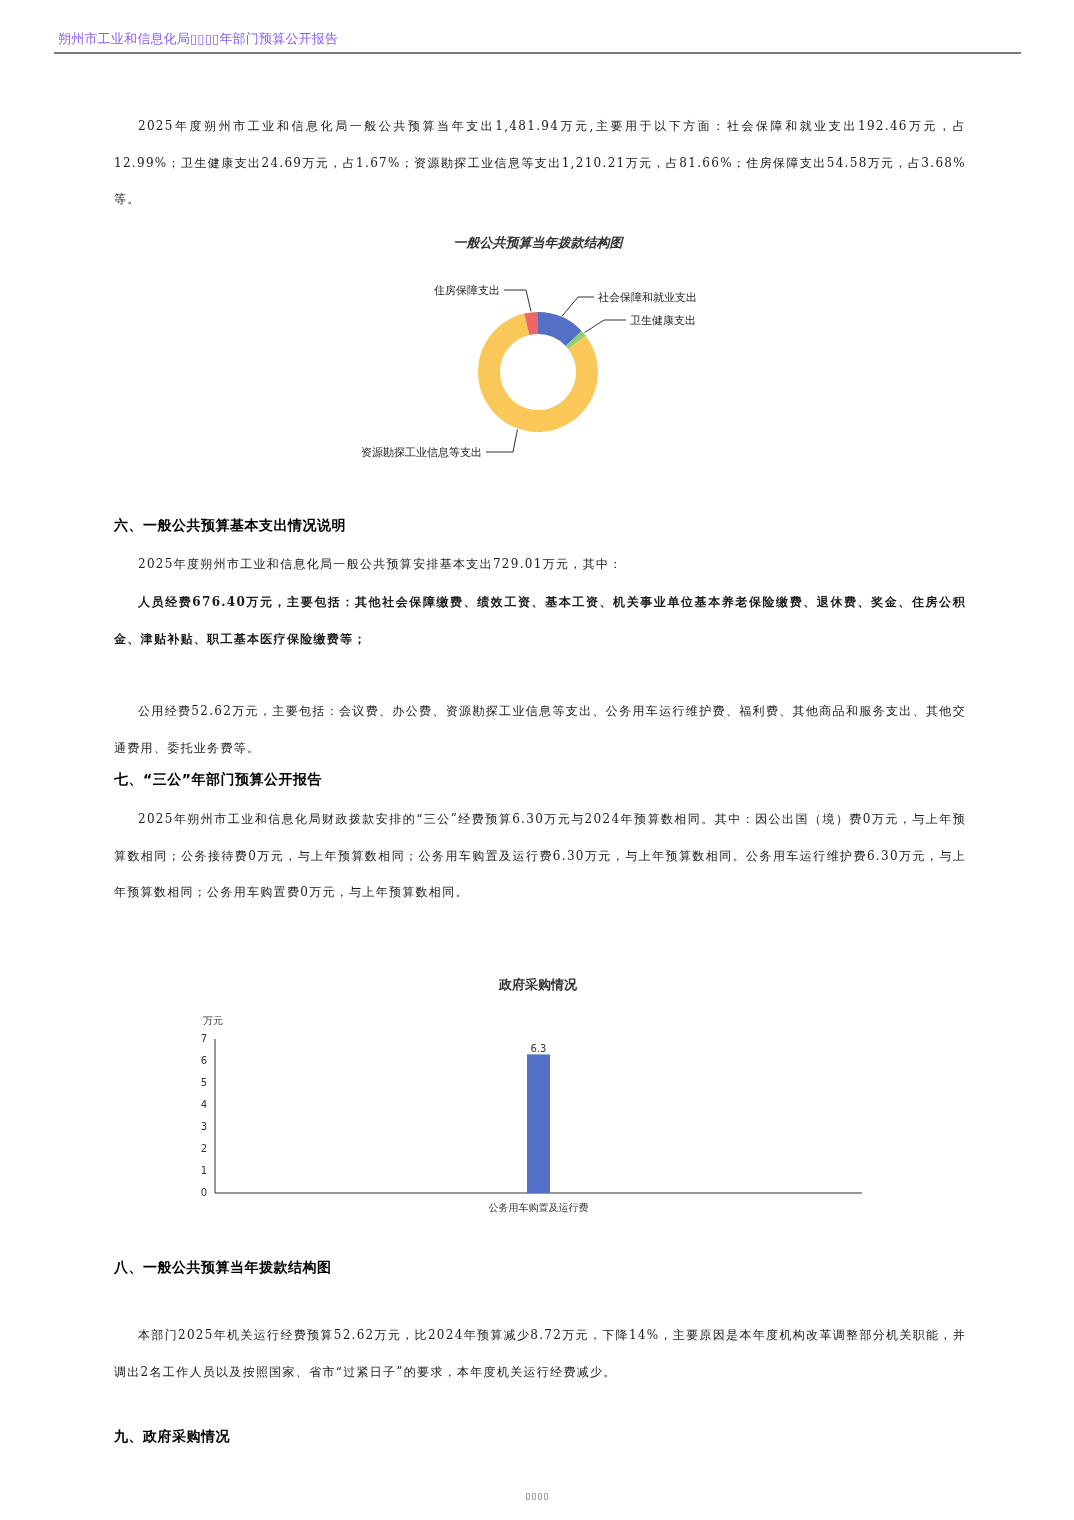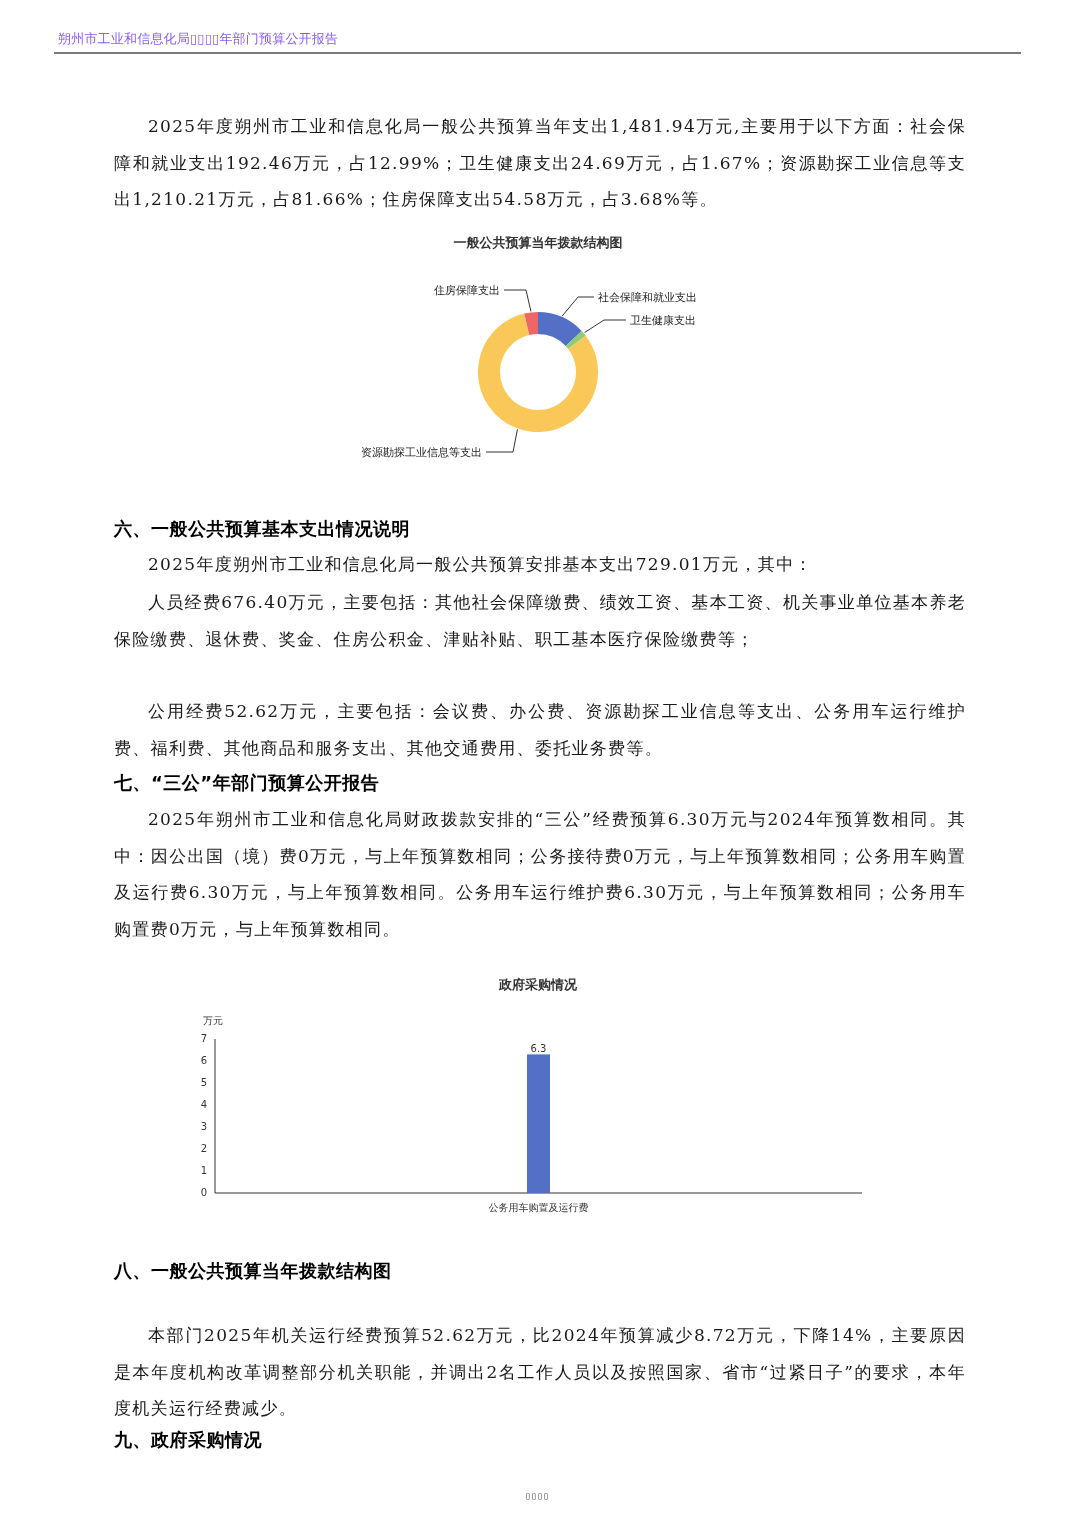--- a/index.html
+++ b/index.html
@@ -1,61 +1,61 @@
 <!DOCTYPE html>
 <html><head>
   <meta charset="utf-8">
   <style>
     html, body { margin: 0; padding: 0; background: #ffffff; }
     body { width: 1074px; height: 1520px; position: relative; overflow: hidden;
            font-family: "DejaVu Serif", "Liberation Serif", serif; color: #111; }
     .header-text { position: absolute; left: 58px; top: 30px; font-family: "DejaVu Sans", "Liberation Sans", sans-serif;
                    font-size: 13px; color: #8b5cf6; letter-spacing: 0.2px; }
     .header-rule { position: absolute; left: 54px; top: 52px; width: 967px; height: 2px; background: #7a7a7a; }
-    .para { position: absolute; left: 114px; width: 852px; font-size: 17px; line-height: 36.5px;
+    .para { position: absolute; left: 114px; width: 852px; font-size: 12px; line-height: 36.5px;
             letter-spacing: 1.3px; text-align: justify; color: #1a1a1a; margin: 0; }
     .para.indent { text-indent: 2em; }
     .heading { position: absolute; left: 114px; font-family: "DejaVu Sans", "Liberation Sans", sans-serif;
-               font-weight: bold; font-size: 18px; color: #000; margin: 0; letter-spacing: 0.5px; }
+               font-weight: bold; font-size: 14px; color: #000; margin: 0; letter-spacing: 0.5px; }
     .chart-title { position: absolute; font-family: "DejaVu Sans", "Liberation Sans", sans-serif; font-weight: bold;
                    font-size: 13px; color: #333; text-align: center; }
     .chart-label { font-family: "DejaVu Sans", "Liberation Sans", sans-serif; font-size: 11px; fill: #222; }
     .axis-label { font-family: "DejaVu Sans", "Liberation Sans", sans-serif; font-size: 10px; fill: #333; }
     svg { position: absolute; left: 0; top: 0; }
     .footer { position: absolute; left: 0; width: 1074px; top: 1490px; text-align: center;
               font-family: "DejaVu Sans Mono", "Liberation Mono", monospace; font-size: 10px; color: #555; }
   </style>
 </head>
 <body>
 
 <div class="header-text">朔州市工业和信息化局▯▯▯▯年部门预算公开报告</div>
 <div class="header-rule"></div>
 
 <p class="para indent" style="top:108px;">2025年度朔州市工业和信息化局一般公共预算当年支出1,481.94万元,主要用于以下方面：社会保障和就业支出192.46万元，占12.99%；卫生健康支出24.69万元，占1.67%；资源勘探工业信息等支出1,210.21万元，占81.66%；住房保障支出54.58万元，占3.68%等。</p>
 
-<div class="chart-title" style="left:338px; top:234px; width:400px;">一般公共预算当年拨款结构图</div>
+<div class="chart-title" style="left:338px; top:234px; width:400px;font-style:italic;">一般公共预算当年拨款结构图</div>
 
 <svg id="donut-svg" width="1074" height="1520" style="pointer-events:none;">
     <path d="M538,312 A60,60 0 0 1 581.7046330104791,330.89154523191934 L565.6796009066368,345.9646453135489 A38,38 0 0 0 538,334 Z" fill="#5470c6"></path>
     <polyline points="562.2032091205505,316.0071016264839 578,297 594,297" fill="none" stroke="#333" stroke-width="1"></polyline>
     <text x="598" y="301" class="chart-label" text-anchor="start">社会保障和就业支出</text>
     <path d="M581.7046330104791,330.89154523191934 A60,60 0 0 1 585.7608323045654,335.6832972645481 L568.2485271262248,348.99942160088045 A38,38 0 0 0 565.6796009066368,345.9646453135489 Z" fill="#91cc75"></path>
     <polyline points="584.5587054743174,332.5882384997097 604,320 626,320" fill="none" stroke="#333" stroke-width="1"></polyline>
     <text x="630" y="324" class="chart-label" text-anchor="start">卫生健康支出</text>
     <path d="M585.7608323045654,335.6832972645481 A60,60 0 1 1 524.2389695957215,313.5993660803881 L529.284680743957,335.0129318509125 A38,38 0 1 0 568.2485271262248,348.99942160088045 Z" fill="#fac858"></path>
     <polyline points="517.3909444847152,429.41312420316376 513,452 486,452" fill="none" stroke="#333" stroke-width="1"></polyline>
     <text x="482" y="456" class="chart-label" text-anchor="end">资源勘探工业信息等支出</text>
     <path d="M524.2389695957215,313.5993660803881 A60,60 0 0 1 538,312 L538,334 A38,38 0 0 0 529.284680743957,335.0129318509125 Z" fill="#ee6666"></path>
     <polyline points="530.9577222049467,311.4078691292566 526,290 504,290" fill="none" stroke="#333" stroke-width="1"></polyline>
     <text x="500" y="294" class="chart-label" text-anchor="end">住房保障支出</text>
   </svg>
 
 <h2 class="heading" style="top:517px;">六、一般公共预算基本支出情况说明</h2>
 <p class="para indent" style="top:546px;">2025年度朔州市工业和信息化局一般公共预算安排基本支出729.01万元，其中：</p>
-<p class="para indent" style="top:584px;">人员经费676.40万元，主要包括：其他社会保障缴费、绩效工资、基本工资、机关事业单位基本养老保险缴费、退休费、奖金、住房公积金、津贴补贴、职工基本医疗保险缴费等；</p>
+<p class="para indent" style="top:584px;font-weight:bold;">人员经费676.40万元，主要包括：其他社会保障缴费、绩效工资、基本工资、机关事业单位基本养老保险缴费、退休费、奖金、住房公积金、津贴补贴、职工基本医疗保险缴费等；</p>
 <p class="para indent" style="top:693px;">公用经费52.62万元，主要包括：会议费、办公费、资源勘探工业信息等支出、公务用车运行维护费、福利费、其他商品和服务支出、其他交通费用、委托业务费等。</p>
 
 <h2 class="heading" style="top:771px;">七、“三公”年部门预算公开报告</h2>
 <p class="para indent" style="top:801px;">2025年朔州市工业和信息化局财政拨款安排的“三公”经费预算6.30万元与2024年预算数相同。其中：因公出国（境）费0万元，与上年预算数相同；公务接待费0万元，与上年预算数相同；公务用车购置及运行费6.30万元，与上年预算数相同。公务用车运行维护费6.30万元，与上年预算数相同；公务用车购置费0万元，与上年预算数相同。</p>
 
 <div class="chart-title" style="left:338px; top:976px; width:400px;">政府采购情况</div>
 
 <svg id="bar-svg" width="1074" height="1520" style="pointer-events:none;">
     <text x="203" y="1024" class="axis-label">万元</text>
     <line x1="215" y1="1039" x2="215" y2="1193" stroke="#333" stroke-width="1"></line>

